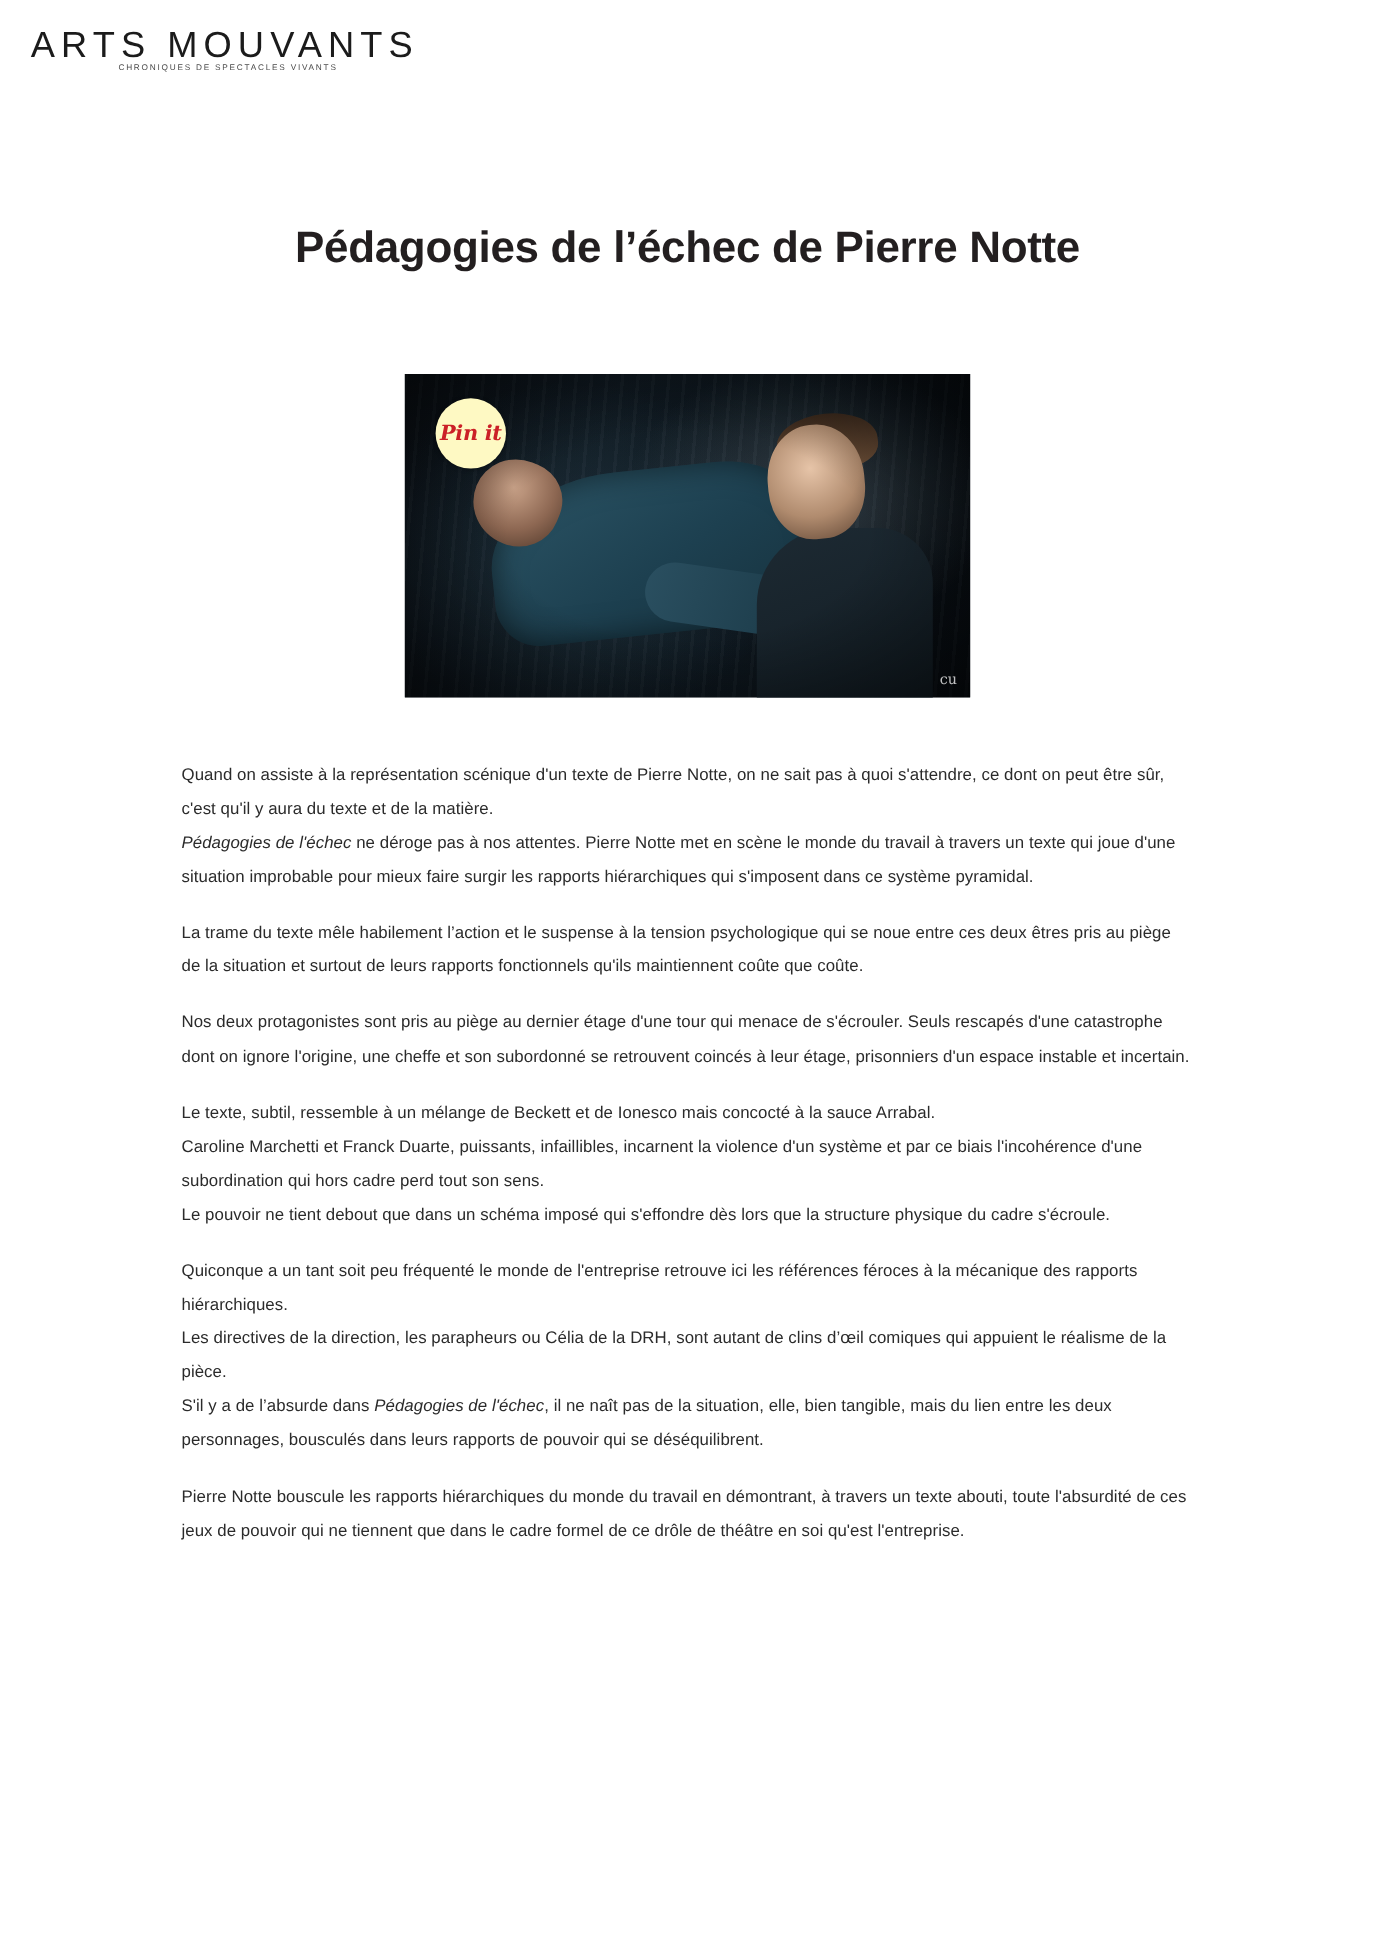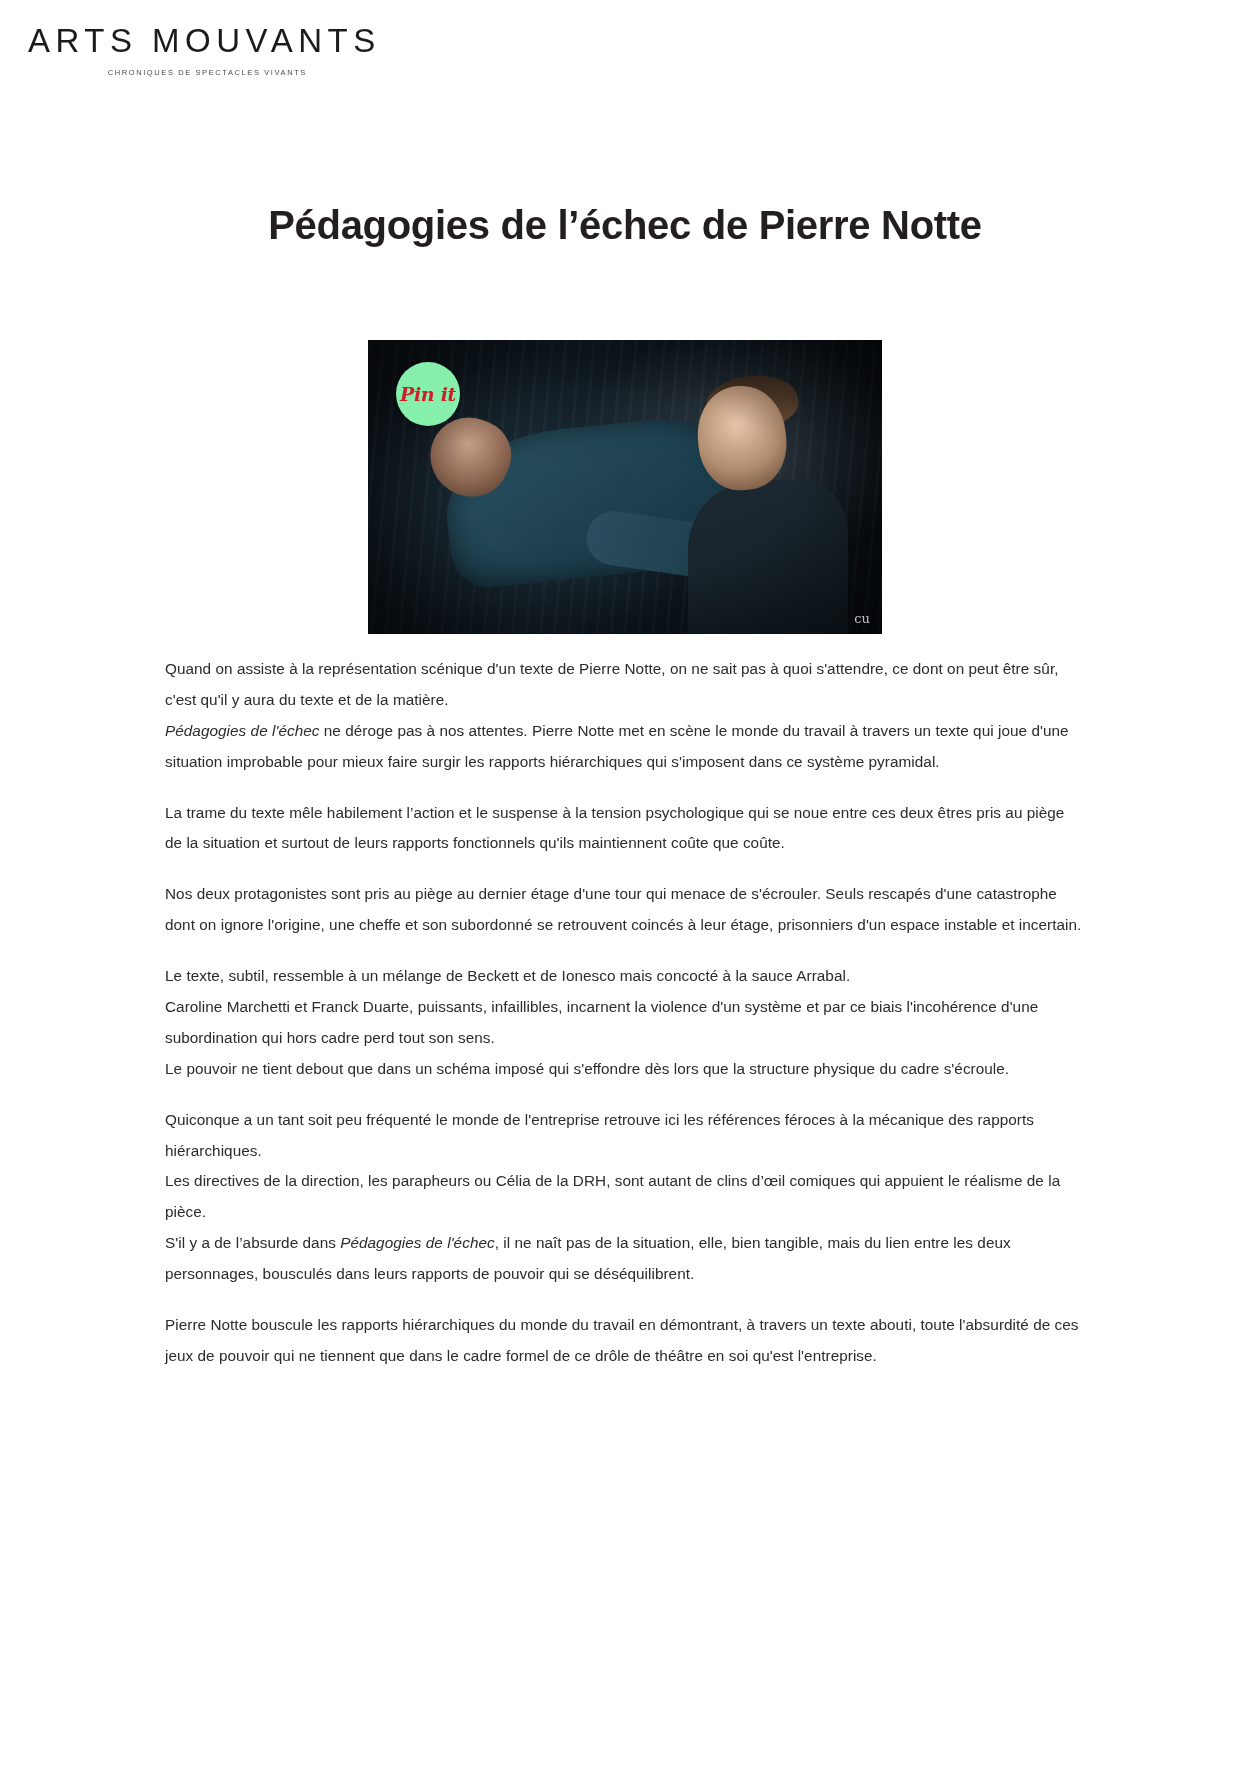--- a/index.html
+++ b/index.html
@@ -32,21 +32,21 @@
   .masthead-title {
     font-family: "Liberation Sans", sans-serif;
     font-size: 33px;
     letter-spacing: 5.5px;
     font-weight: 400;
     color: #1b1b1b;
     line-height: 1;
     white-space: nowrap;
   }
   .masthead-sub {
-    margin-top: 11px;
+    margin-top: 0;
     font-size: 7.5px;
     letter-spacing: 1.6px;
     color: #4a4a4a;
     text-align: center;
     white-space: nowrap;
     padding-left: 6px;
   }
 
   
   .article {
@@ -173,38 +173,38 @@
     font-size: 13px;
     font-family: "DejaVu Serif", serif;
   }
   .pinit {
     position: absolute;
     left: 28px;
     top: 22px;
     width: 64px;
     height: 64px;
     border-radius: 50%;
-    background: #86efac;
+    background: #fef9c3;
     display: flex;
     align-items: center;
     justify-content: center;
     box-shadow: 0 1px 4px rgba(0,0,0,.35);
   }
   .pinit-label {
     color: #cb2027;
     font-family: "DejaVu Serif", serif;
     font-style: italic;
     font-weight: 700;
     font-size: 19px;
     letter-spacing: -0.3px;
   }
 
   
   .body-text {
-    margin: 20px auto 0 auto;
+    margin: 56px auto 0 auto;
     width: 920px;
     font-size: 15.3px;
     line-height: 2.02;
     color: #2b2b2b;
     letter-spacing: 0.05px;
   }
   .body-text p {
     margin: 0 0 20px 0;
   }
   .body-text p.tight {

